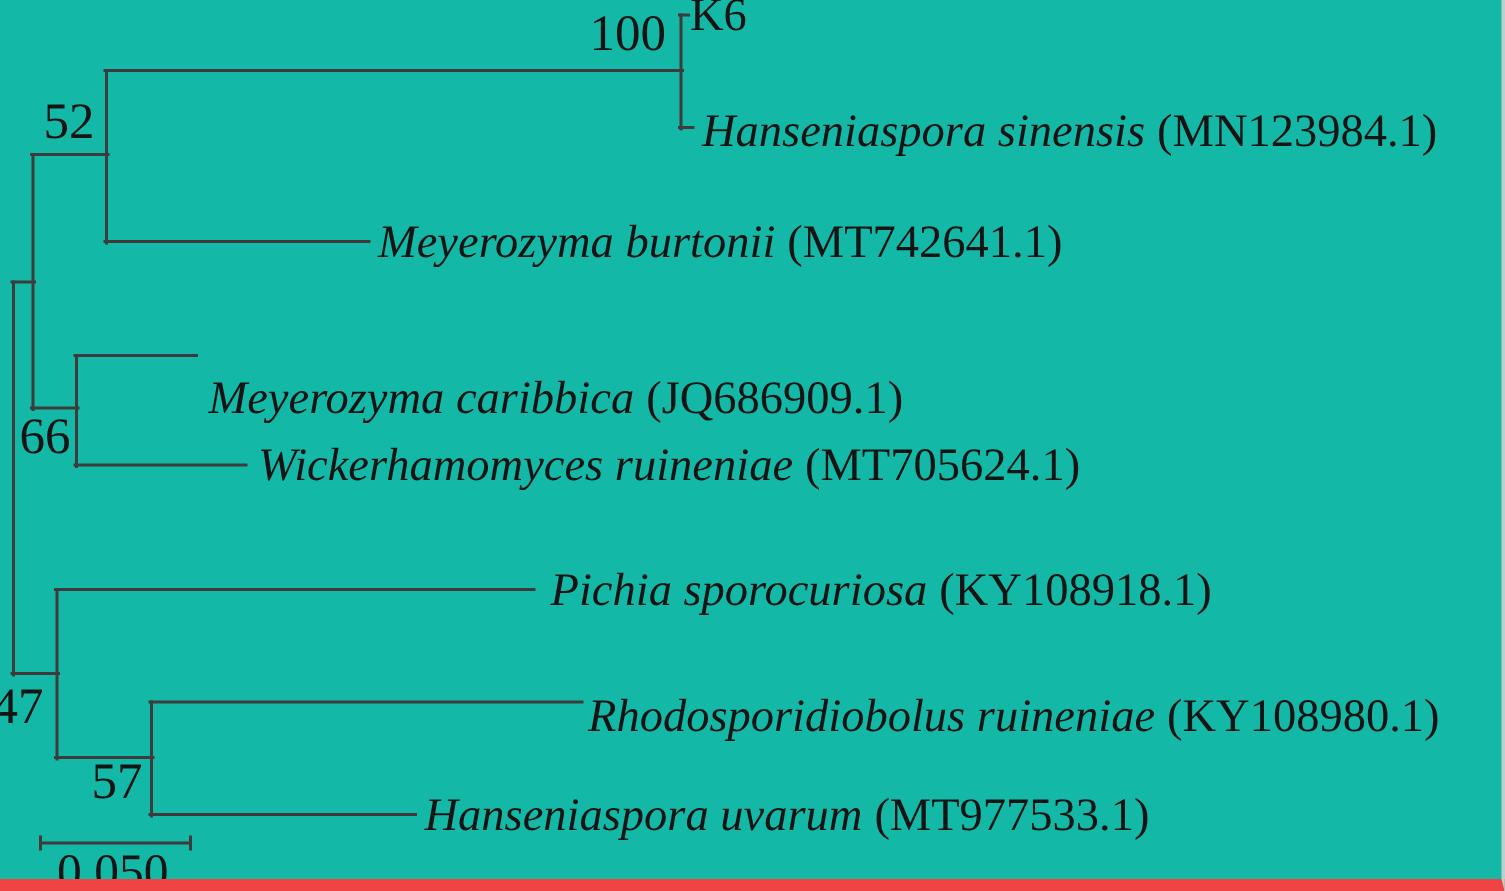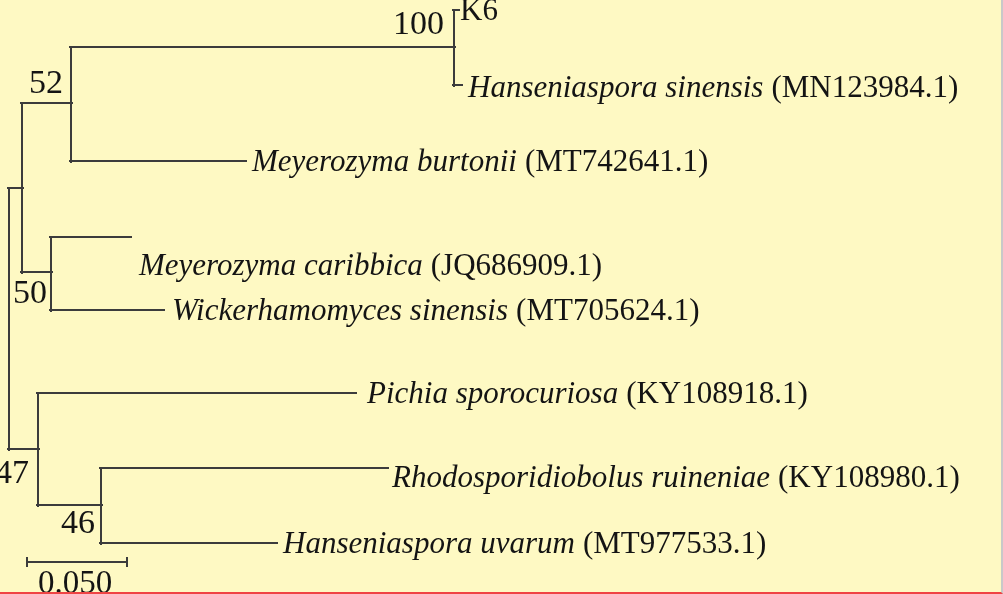--- a/index.html
+++ b/index.html
@@ -1,21 +1,21 @@
 <!DOCTYPE html>
 <html><head>
 <meta charset="utf-8">
 <style>
   html,body { margin:0; padding:0; background:#ffffff; }
   .figure {
     position:relative;
     width:1003px; height:594px;
-    background:#fef9c3;
+    background:#14b8a6;
     border-right:2px solid #c9c9c9;
-    border-bottom:2px solid #ef4444;
+    border-bottom:8px solid #ef4444;
     box-sizing:border-box;
     overflow:hidden;
     font-family:"Liberation Serif","DejaVu Serif",serif;
   }
   .hline { position:absolute; height:2px; background:#3c3c3c; }
   .vline { position:absolute; width:2px;  background:#3c3c3c; }
   .taxon {
     position:absolute; white-space:nowrap;
     font-size:31px; line-height:1.1; color:#141414;
     transform:translateY(-52%);
@@ -52,28 +52,28 @@
       <div class="hline" style="left: 99px; top: 542px; width: 179px;"></div>
       <div class="vline" style="left: 453px; top: 9px; height: 78px;"></div>
       <div class="vline" style="left: 70px; top: 46px; height: 117px;"></div>
       <div class="vline" style="left: 21px; top: 102px; height: 172px;"></div>
       <div class="vline" style="left: 50px; top: 236px; height: 76px;"></div>
       <div class="vline" style="left: 8px; top: 187px; height: 264px;"></div>
       <div class="vline" style="left: 37px; top: 392px; height: 115px;"></div>
       <div class="vline" style="left: 100px; top: 467px; height: 78px;"></div>
       <div class="bootstrap" style="left: 444px; top: 23px;">100</div>
       <div class="bootstrap" style="left: 63px; top: 82px;">52</div>
-      <div class="bootstrap" style="left: 47px; top: 292px;">50</div>
+      <div class="bootstrap" style="left: 47px; top: 292px;">66</div>
       <div class="bootstrap" style="left: 29px; top: 472px;">47</div>
-      <div class="bootstrap" style="left: 95px; top: 522px;">46</div>
+      <div class="bootstrap" style="left: 95px; top: 522px;">57</div>
       <div class="taxon" style="left: 460px; top: 11px;"><span class="species roman">K6</span></div>
       <div class="taxon" style="left: 468px; top: 88px;"><span class="species">Hanseniaspora sinensis</span><span class="accession">(MN123984.1)</span></div>
       <div class="taxon" style="left: 252px; top: 162px;"><span class="species">Meyerozyma burtonii</span><span class="accession">(MT742641.1)</span></div>
       <div class="taxon" style="left: 139px; top: 237px; margin-top: 29px;"><span class="species">Meyerozyma caribbica</span><span class="accession">(JQ686909.1)</span></div>
-      <div class="taxon" style="left: 172px; top: 311px;"><span class="species">Wickerhamomyces sinensis</span><span class="accession">(MT705624.1)</span></div>
+      <div class="taxon" style="left: 172px; top: 311px;"><span class="species">Wickerhamomyces ruineniae</span><span class="accession">(MT705624.1)</span></div>
       <div class="taxon" style="left: 367px; top: 394px;"><span class="species">Pichia sporocuriosa</span><span class="accession">(KY108918.1)</span></div>
       <div class="taxon" style="left: 392px; top: 478px;"><span class="species">Rhodosporidiobolus ruineniae</span><span class="accession">(KY108980.1)</span></div>
       <div class="taxon" style="left: 283px; top: 544px; text-align: right;"><span class="species">Hanseniaspora uvarum</span><span class="accession">(MT977533.1)</span></div>
     </div>
 
   <div>
     <div class="sb-line" id="sb-line" style="left: 27px; top: 561px; width: 100px;"></div>
     <div class="sb-tick" id="sb-tick-l" style="left: 26px; top: 557px; height: 10px;"></div>
     <div class="sb-tick" id="sb-tick-r" style="left: 126px; top: 557px; height: 10px;"></div>
     <div class="sb-label" id="sb-label" style="left: 38px; top: 564px;">0.050</div>

